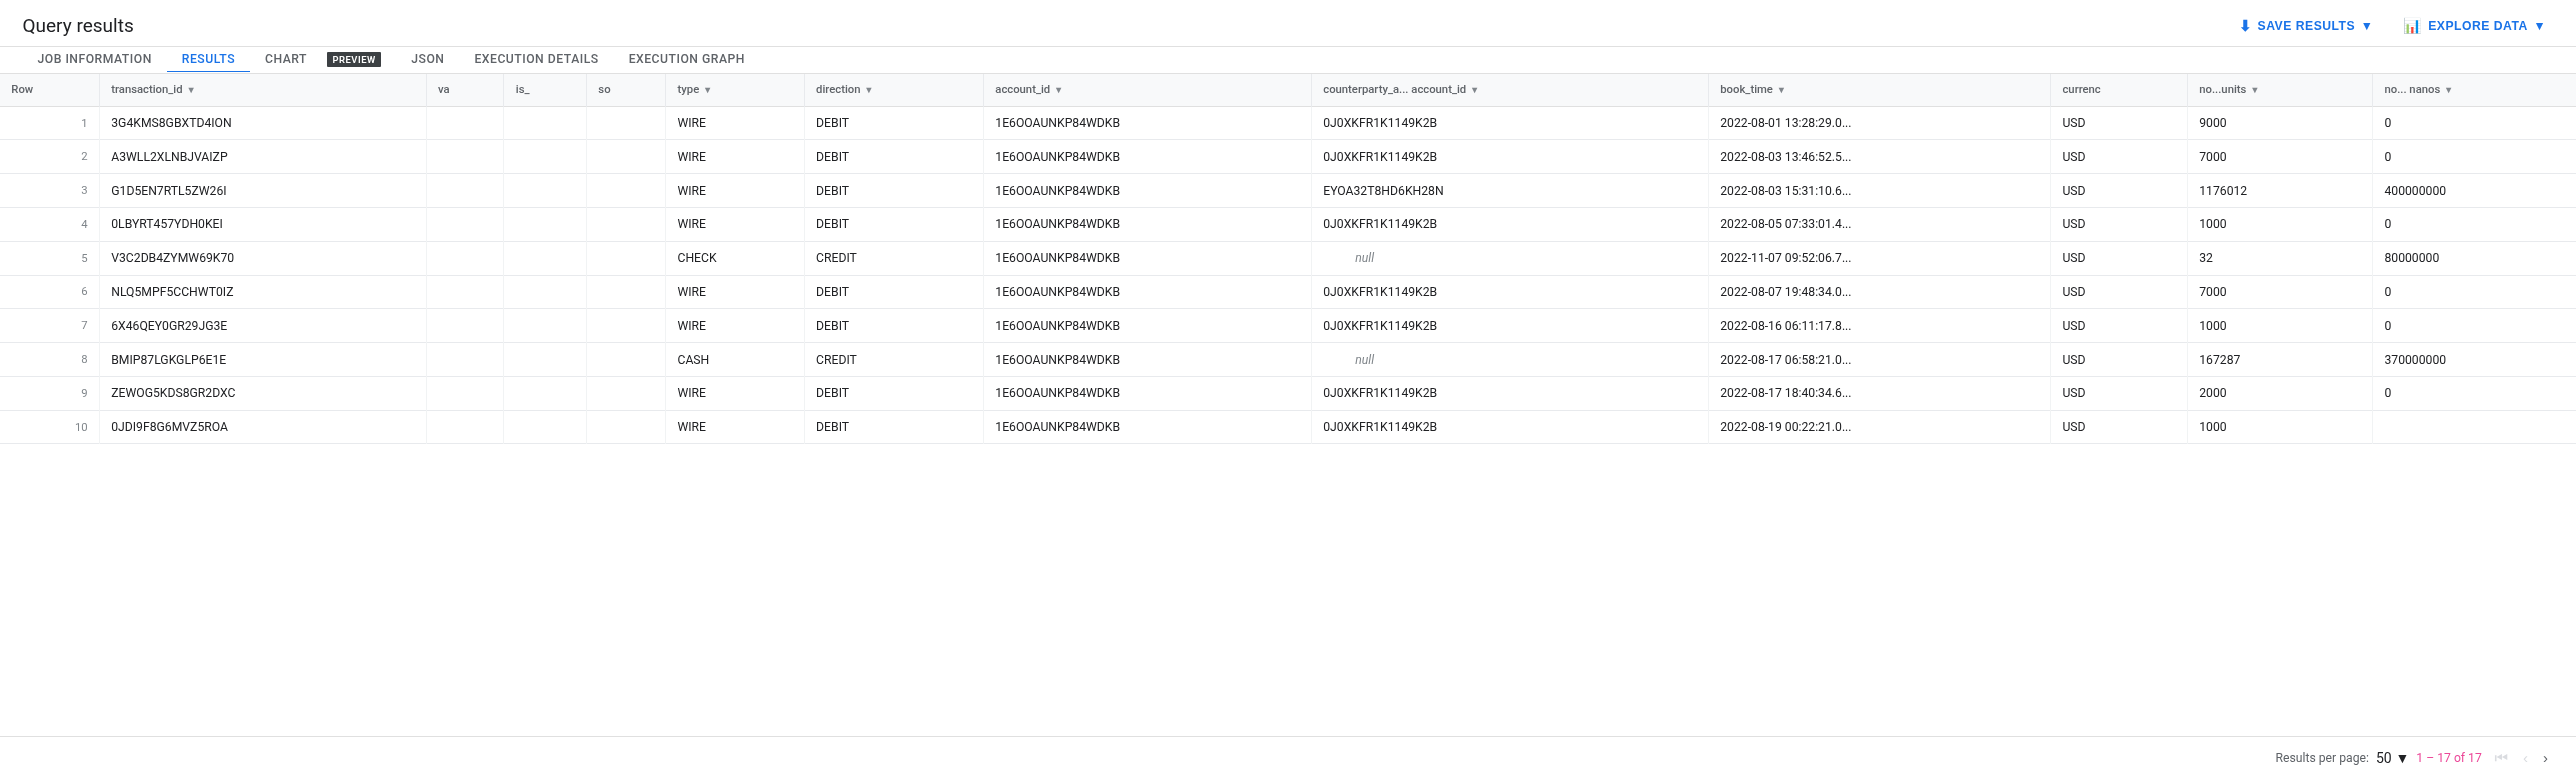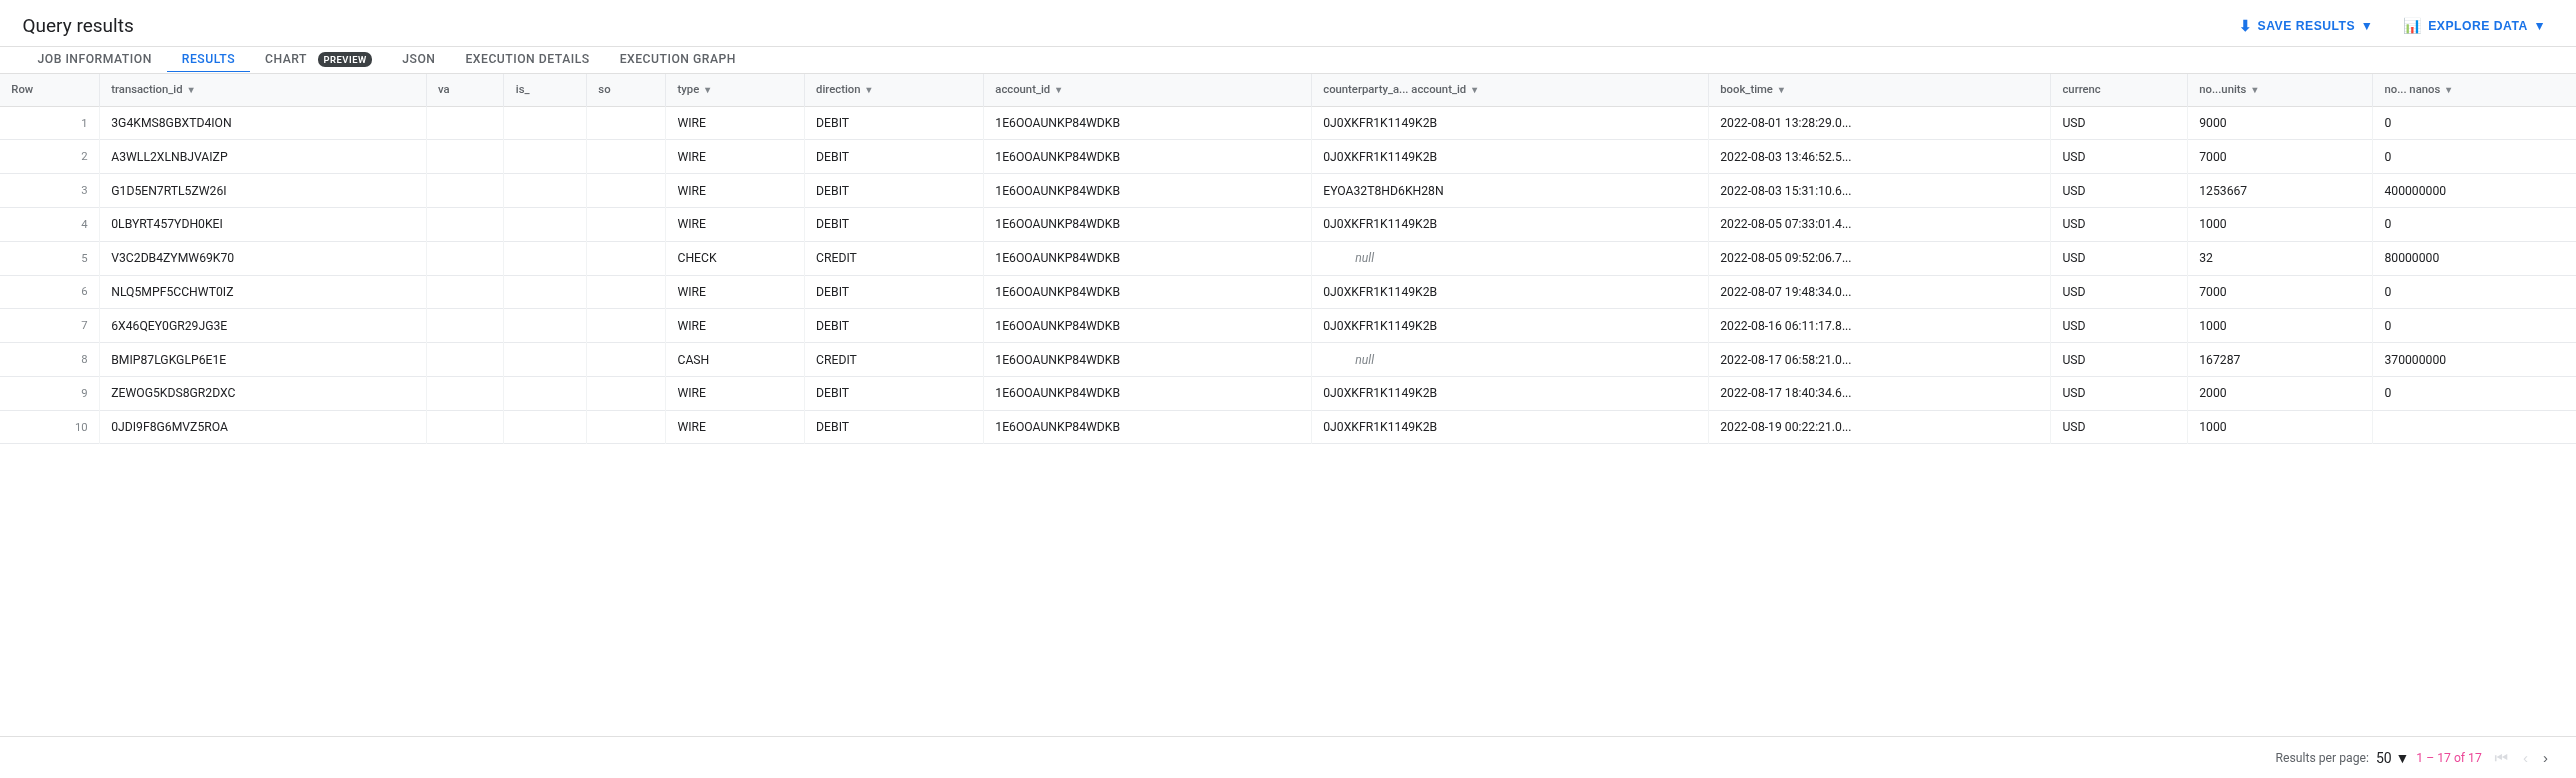--- a/index.html
+++ b/index.html
@@ -60,29 +60,29 @@
       letter-spacing: 0.5px;
       white-space: nowrap;
     }
     .tab.active {
       color: #1a73e8;
       border-bottom: 1.9px solid #1a73e8;
     }
     .tab.preview-tab {
       display: flex;
       align-items: center;
-      gap: 11px;
+      gap: 20px;
     }
     .preview-badge {
       background: #3c4043;
       color: #fff;
       font-size: 9.4px;
       font-weight: 600;
       padding: 1.9px 5.6px;
-      border-radius: 7px;
+      border-radius: 1px;
       letter-spacing: 0.5px;
     }
 
     .table-container {
       overflow-x: auto;
       overflow-y: auto;
       max-height: calc(100vh - 150px);
     }
     table {
       width: 100%;
@@ -329,21 +329,21 @@
           <td>G1D5EN7RTL5ZW26I</td>
           <td></td>
           <td></td>
           <td></td>
           <td>WIRE</td>
           <td>DEBIT</td>
           <td>1E6OOAUNKP84WDKB</td>
           <td>EYOA32T8HD6KH28N</td>
           <td>2022-08-03 15:31:10.6...</td>
           <td>USD</td>
-          <td>1253667</td>
+          <td>1176012</td>
           <td>400000000</td>
         </tr>
         <tr>
           <td class="row-num">4</td>
           <td>0LBYRT457YDH0KEI</td>
           <td></td>
           <td></td>
           <td></td>
           <td>WIRE</td>
           <td>DEBIT</td>
@@ -357,21 +357,21 @@
         <tr>
           <td class="row-num">5</td>
           <td>V3C2DB4ZYMW69K70</td>
           <td></td>
           <td></td>
           <td></td>
           <td>CHECK</td>
           <td>CREDIT</td>
           <td>1E6OOAUNKP84WDKB</td>
           <td><span class="null-value">null</span></td>
-          <td>2022-08-05 09:52:06.7...</td>
+          <td>2022-11-07 09:52:06.7...</td>
           <td>USD</td>
           <td>32</td>
           <td>80000000</td>
         </tr>
         <tr>
           <td class="row-num">6</td>
           <td>NLQ5MPF5CCHWT0IZ</td>
           <td></td>
           <td></td>
           <td></td>

